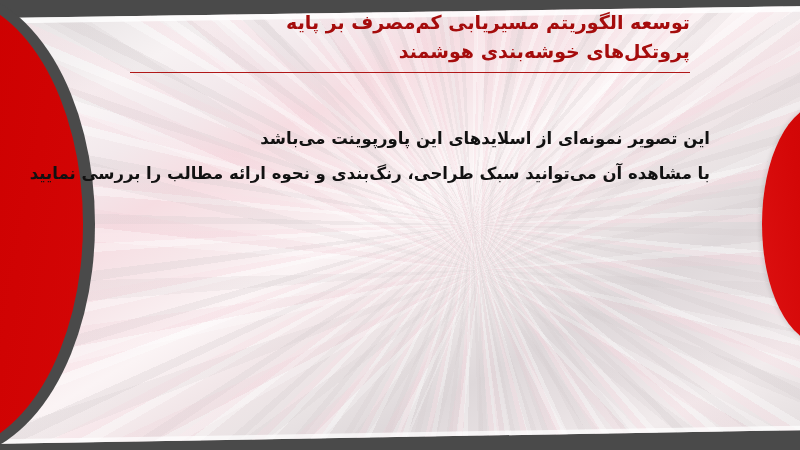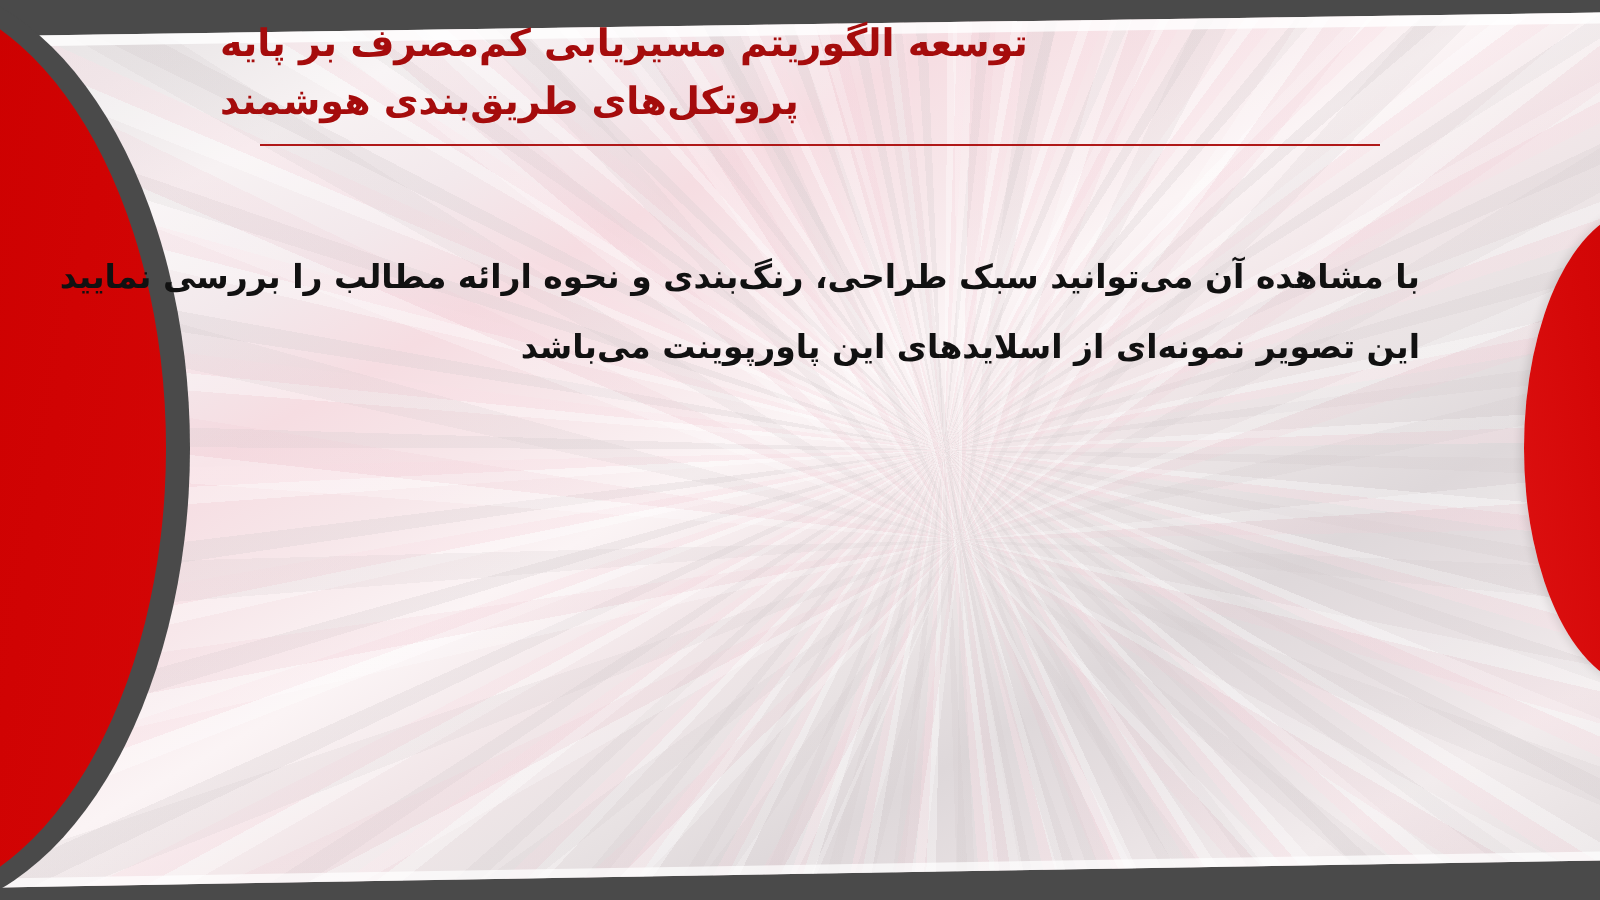--- a/index.html
+++ b/index.html
@@ -142,21 +142,21 @@
     background: linear-gradient(260deg, #c40000 0%, #d40707 60%, #dd1111 100%);
     box-shadow: -2px 0 4px rgba(0,0,0,.10);
   }
 
   
   #title-block {
     position: absolute;
     right: 110px;
     top: 8px;
     width: 580px;
-    text-align: left;
+    text-align: right;
     direction: rtl;
     z-index: 6;
   }
   .title-line {
     font-family: "DejaVu Sans", sans-serif;
     font-size: 19px;
     font-weight: bold;
     color: #a50c0c;
     line-height: 1.50;
     letter-spacing: .2px;
@@ -202,23 +202,23 @@
   <div class="panel-highlight"></div>
   <div class="panel-shadow"></div>
 
   <div class="ellipse-left-border"></div>
   <div class="ellipse-left"></div>
 
   <div class="ellipse-right"></div>
 
   <div id="title-block">
     <div class="title-line">توسعه الگوریتم مسیریابی کم‌مصرف بر پایه</div>
-    <div class="title-line">پروتکل‌های طریق‌بندی هوشمند</div>
+    <div class="title-line">پروتکل‌های خوشه‌بندی هوشمند</div>
   </div>
 
   <div id="title-rule"></div>
 
   <div id="body-block">
+    <div class="body-line">این تصویر نمونه‌ای از اسلایدهای این پاورپوینت می‌باشد</div>
     <div class="body-line">با مشاهده آن می‌توانید سبک طراحی، رنگ‌بندی و نحوه ارائه مطالب را بررسی نمایید</div>
-    <div class="body-line">این تصویر نمونه‌ای از اسلایدهای این پاورپوینت می‌باشد</div>
   </div>
 
 </div>
 
 </body></html>

